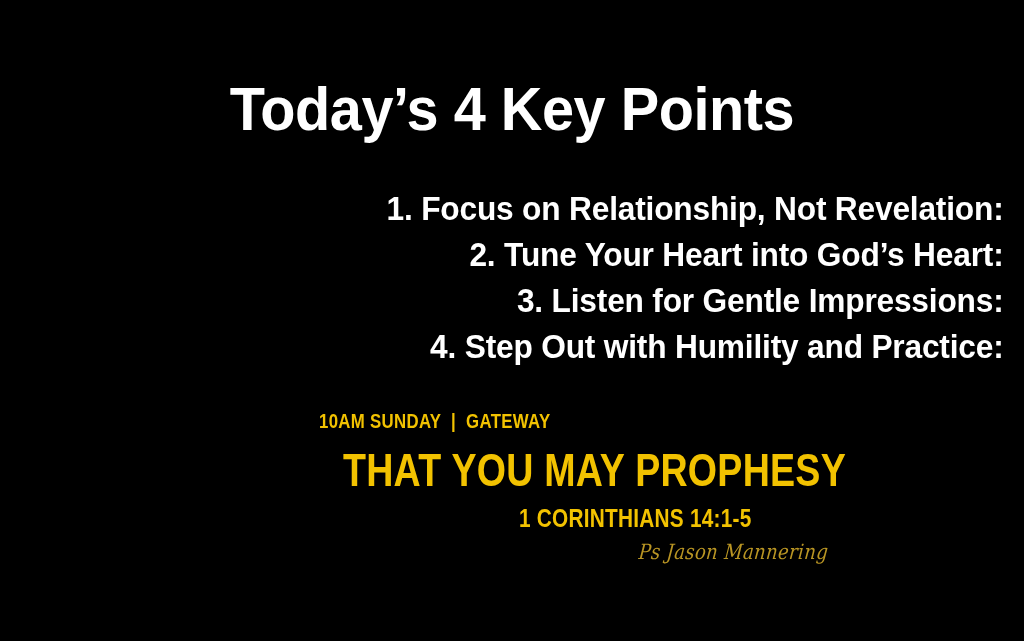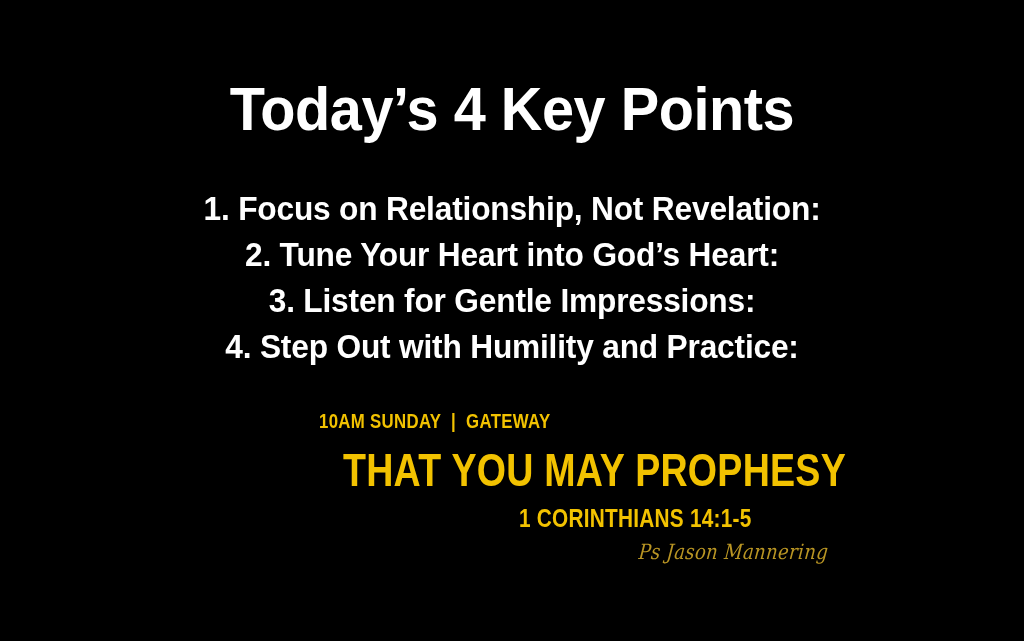--- a/index.html
+++ b/index.html
@@ -39,21 +39,21 @@
     transform-origin: 50% 50%;
     white-space: nowrap;
   }
 
   
   .points {
     position: absolute;
     top: 186px;
     left: 0;
     width: 1024px;
-    text-align: center;
+    text-align: right;
   }
   .point-line {
     color: #ffffff;
     font-family: "Liberation Sans", sans-serif;
     font-weight: 700;
     font-size: 33px;
     line-height: 46px;
     letter-spacing: -0.2px;
     white-space: nowrap;
     transform: scaleX(0.96);

